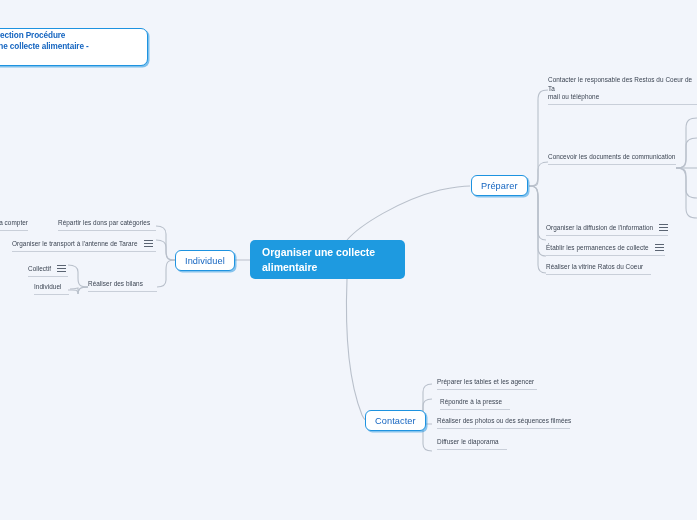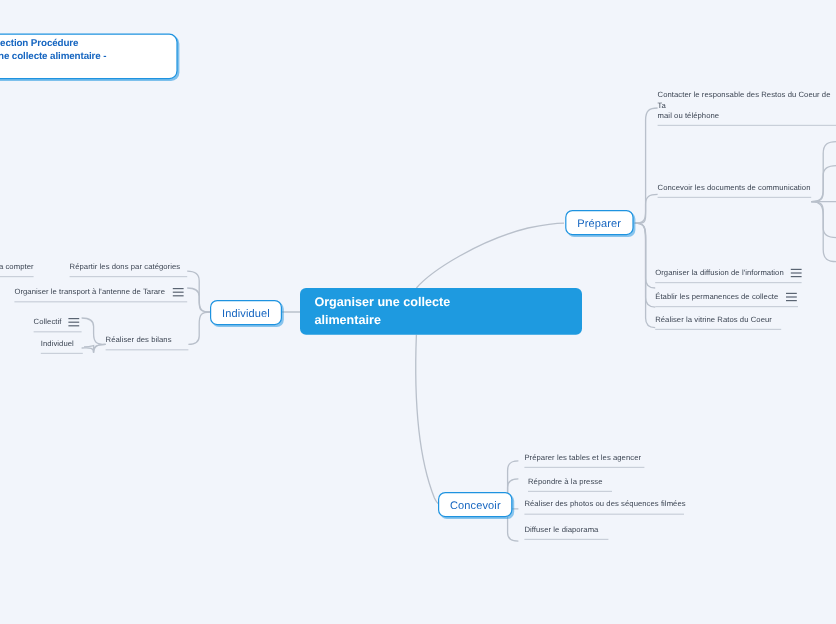--- a/index.html
+++ b/index.html
@@ -51,21 +51,21 @@
     font-weight: bold;
     font-size: 8.2px;
     line-height: 1.42;
     letter-spacing: -0.1px;
     white-space: pre-line;
   }
   
   .central {
     left: 250px;
     top: 240px;
-    width: 235px;
+    width: 155px;
     height: 39px;
     background: #1e9ae0;
     border-radius: 5px;
     display: flex;
     align-items: center;
     padding: 0 12px;
     box-sizing: border-box;
   }
   .central .txt {
     color: #ffffff;
@@ -246,21 +246,21 @@
         <i></i>
         <i></i>
         <i></i>
       </span>
   </div>
   <div class="leaf" style="left:34px; top:283px; width:35px;">
     <span class="txt nowrap">Individuel</span>
   </div>
 
   <div class="node branch b-collecter">
-    <span class="txt">Concevoir</span>
+    <span class="txt">Contacter</span>
   </div>
 
   <div class="leaf" style="left:437px; top:378px; width:100px;">
     <span class="txt nowrap">Préparer les tables et les agencer</span>
   </div>
   <div class="leaf" style="left:440px; top:398px; width:70px;">
     <span class="txt nowrap">Répondre à la presse</span>
   </div>
   <div class="leaf" style="left:437px; top:417px; width:133px;">
     <span class="txt nowrap">Réaliser des photos ou des séquences filmées</span>

